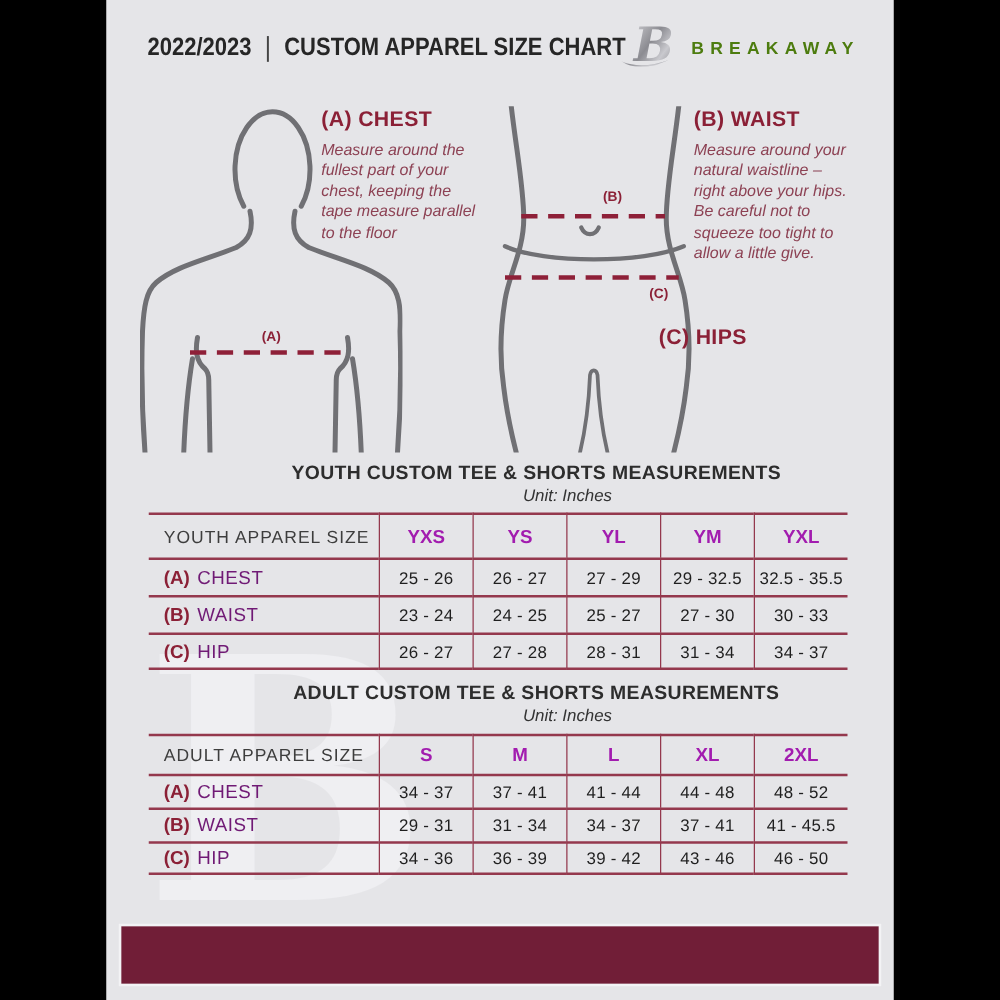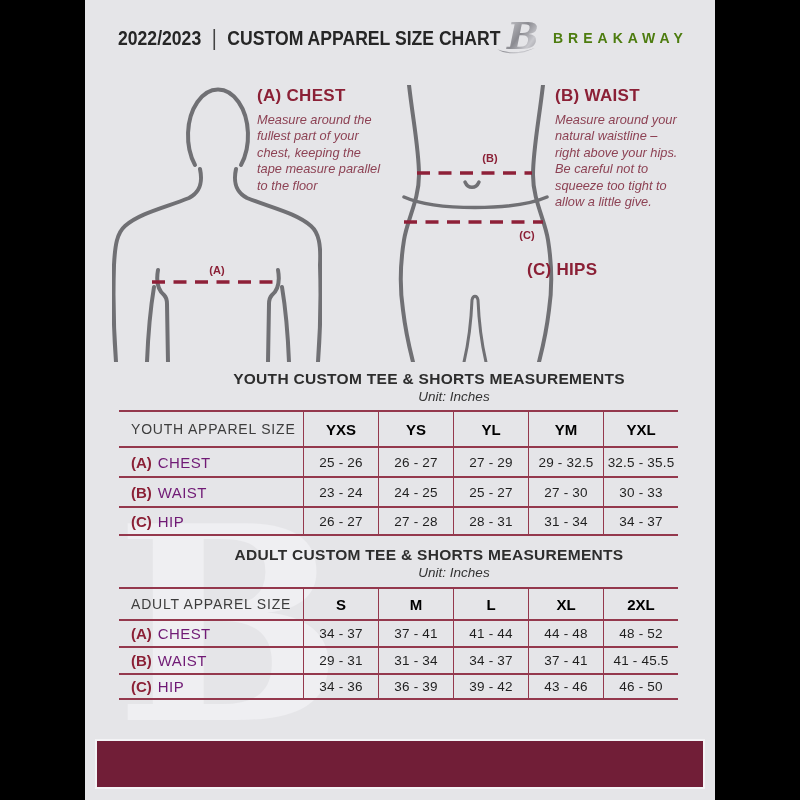--- a/index.html
+++ b/index.html
@@ -65,21 +65,21 @@
   .size-table.youth{grid-template-rows:36px 30px 30px 30px;}
   .size-table.adult{grid-template-rows:32px 27px 27px 27px;}
   .cell{
     border-top:2px solid var(--maroon-border);
     display:flex;align-items:center;justify-content:center;
   }
   .cell.vline{border-left:1.5px solid var(--maroon-border);}
   .cell.lastrow{border-bottom:2px solid var(--maroon-border);}
   .cell.labelcol{justify-content:flex-start;padding-left:12px;}
   .hdr-label{font-size:14px;letter-spacing:0.8px;color:#3d3d3d;font-weight:400;}
-  .hdr-size{font-size:15px;font-weight:700;color:#000000;}
+  .hdr-size{font-size:15px;font-weight:700;color:#a21caf;}
   .row-prefix{color:var(--maroon-head);font-weight:800;font-size:15px;margin-right:6px;}
   .row-label{color:#701a75;font-size:15px;letter-spacing:0.4px;}
   .val{font-size:13.5px;color:#1f1f1f;letter-spacing:0.2px;}
 
   
   .watermark{
     left:30px;top:490px;font-family:"DejaVu Serif", serif;font-weight:bold;
     font-size:270px;line-height:1;color:#f1f1f4;opacity:0.85;z-index:1;
     user-select:none;
   }

